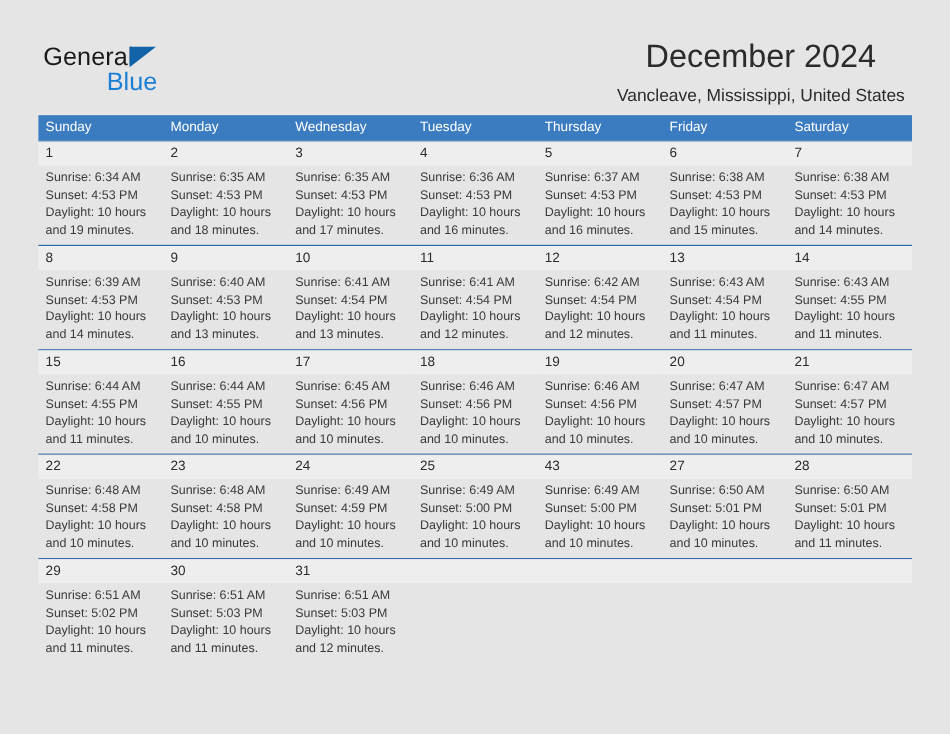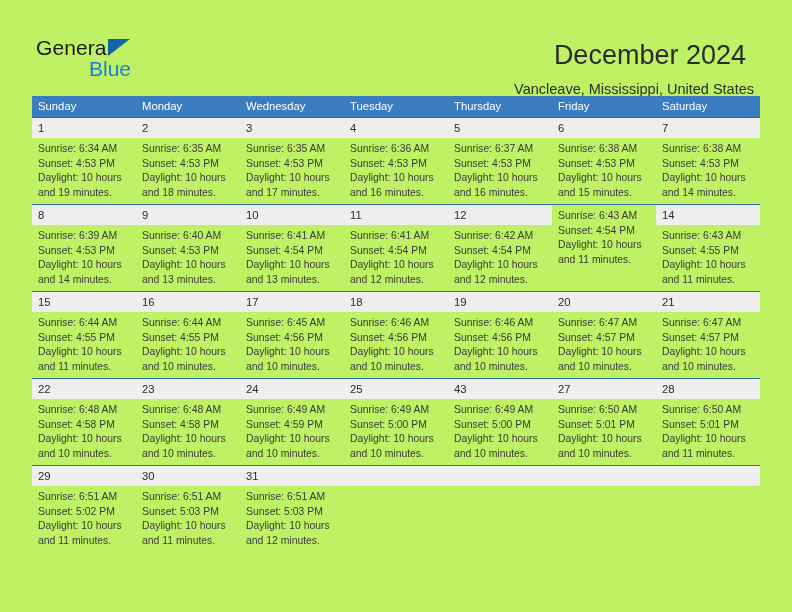--- a/index.html
+++ b/index.html
@@ -9,21 +9,21 @@
     width: 792px;
     height: 612px;
     background: #ffffff;
     font-family: "Liberation Sans", sans-serif;
     -webkit-font-smoothing: antialiased;
   }
   .page {
     position: relative;
     width: 792px;
     height: 612px;
-    background: #bef264;
+    background: #e5e5e5;
     text-decoration: underline;
   }
 
   
   .header {
     position: absolute;
     left: 0;
     top: 0;
     width: 792px;
     height: 104px;
@@ -66,22 +66,23 @@
     position: absolute;
     right: 38px;
     top: 31px;
     text-align: right;
   }
   .cal-title {
     font-size: 27px;
     color: #2b2b2b;
     line-height: 32px;
     font-weight: normal;
-    margin: 8px;
+    margin: 0;
     white-space: nowrap;
+    text-align: center;
   }
   .cal-subtitle {
     font-size: 14.5px;
     color: #2b2b2b;
     line-height: 20px;
     margin: 7px 0 0 0;
     font-weight: normal;
     white-space: nowrap;
   }
 
@@ -305,20 +306,23 @@
             <span class="day-num">12</span>
           </div>
         <div class="day-body">
           <div class="day-line">Sunrise: 6:42 AM</div>
           <div class="day-line">Sunset: 4:54 PM</div>
           <div class="day-line">Daylight: 10 hours</div>
           <div class="day-line">and 12 minutes.</div>
         </div>
       </div>
       <div class="day-cell">
+        <div class="day-num-band">
+            <span class="day-num">13</span>
+          </div>
         <div class="day-body">
           <div class="day-line">Sunrise: 6:43 AM</div>
           <div class="day-line">Sunset: 4:54 PM</div>
           <div class="day-line">Daylight: 10 hours</div>
           <div class="day-line">and 11 minutes.</div>
         </div>
       </div>
       <div class="day-cell">
         <div class="day-num-band">
             <span class="day-num">14</span>

